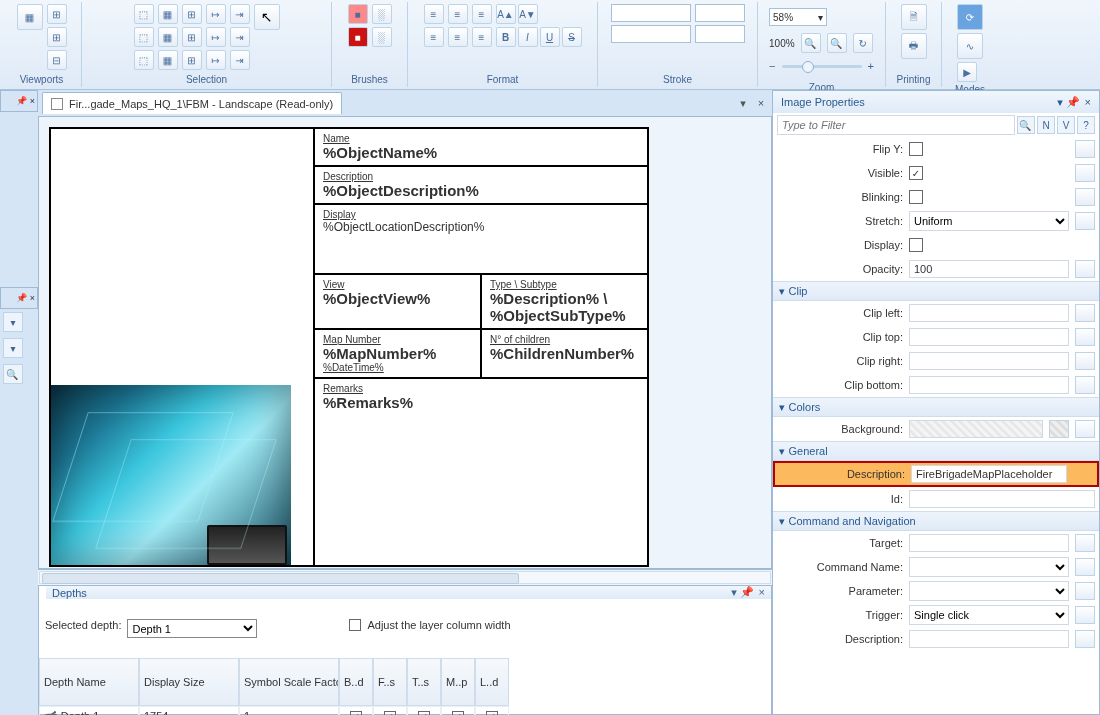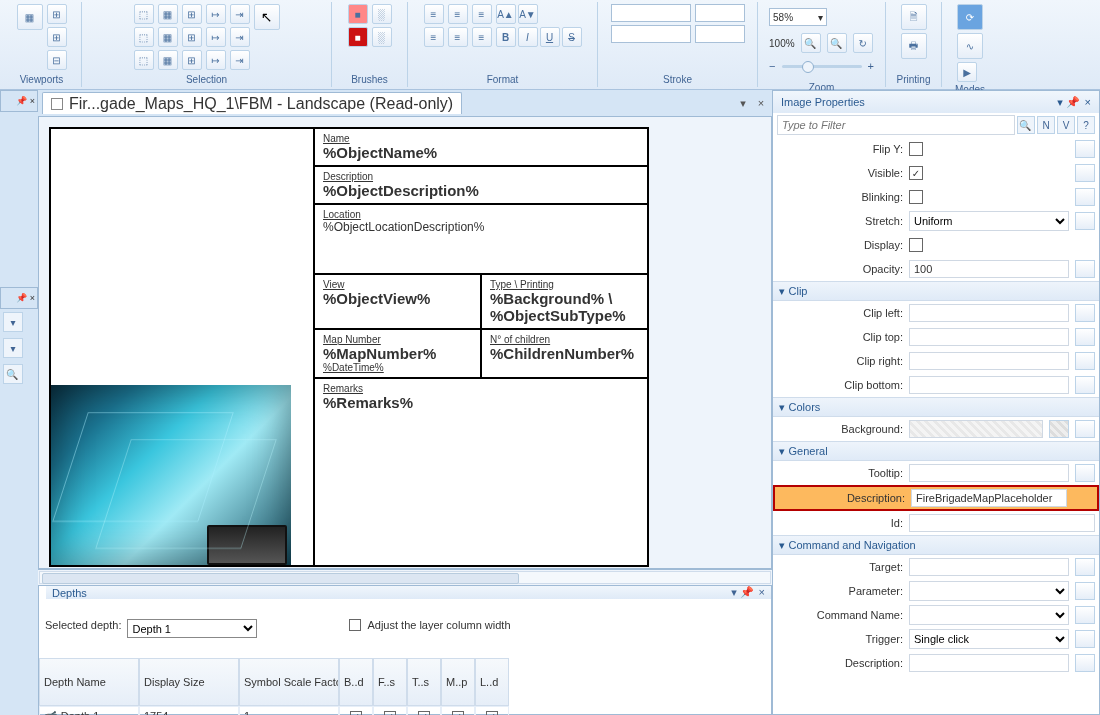--- a/index.html
+++ b/index.html
@@ -21,21 +21,21 @@
 
 
 .workspace { display: flex; height: 625px; position: relative; }
 .leftcol { width: 38px; display: flex; flex-direction: column; }
 .panetab { background: #d5e5f5; border: 1px solid #9fbad5; height: 22px; display: flex; align-items: center; justify-content: flex-end; padding: 0 2px; gap: 2px; font-size: 9px; }
 .leftcol .sep { height: 175px; }
 .smallbtn { width: 20px; height: 20px; border: 1px solid #bcd3e8; background: #eef4fb; display: inline-flex; align-items: center; justify-content: center; font-size: 10px; color: #406494; margin: 3px; }
 
 .midcol { flex: 1; display: flex; flex-direction: column; }
 .tabbar { height: 26px; display: flex; align-items: center; padding: 0 4px; gap: 4px; }
-.doctab { background: #fff; border: 1px solid #9fbad5; border-bottom: none; height: 22px; display: flex; align-items: center; padding: 0 8px; font-size: 16px; gap: 6px; border-radius: 2px 2px 0 0; }
+.doctab { background: #fff; border: 1px solid #9fbad5; border-bottom: none; height: 22px; display: flex; align-items: center; padding: 0 8px; font-size: 11px; gap: 6px; border-radius: 2px 2px 0 0; }
 .doctab .icon { width: 12px; height: 12px; border: 1px solid #888; display: inline-block; }
 .tabbar .spacer { flex: 1; }
 .tabclose { width: 14px; height: 14px; display: flex; align-items: center; justify-content: center; color: #555; }
 
 .canvas { flex: 1; background: #eef4fb; border: 1px solid #9fbad5; position: relative; overflow: hidden; padding: 10px; }
 .page { position: relative; width: 600px; height: 440px; background: #fff; border: 2px solid #000; display: flex; }
 .page .leftpane { width: 262px; position: relative; }
 .page .leftimg { position: absolute; bottom: 0; left: 0; width: 240px; height: 180px; background: linear-gradient(135deg,#0b3548,#1b7390,#3ac6de 40%,#a0eaf5 60%,#134b5e); box-shadow: inset 0 0 40px rgba(0,0,0,0.4); overflow: hidden; }
 .page .leftimg::before,.page .leftimg::after{content:'';position:absolute;width:60%;height:60%;border:1px solid rgba(170,240,255,.45);transform:skew(-18deg,0) rotateX(5deg);left:8%;top:15%;}
 .page .leftimg::after{left:26%;top:30%;border-color:rgba(190,250,255,.35);}
@@ -278,31 +278,31 @@
         <div class="rightpane">
           <div class="cell">
               <div class="lbl">Name</div>
               <div class="val">%ObjectName%</div>
             </div>
           <div class="cell">
               <div class="lbl">Description</div>
               <div class="val">%ObjectDescription%</div>
             </div>
           <div class="cell" style="min-height:70px">
-              <div class="lbl">Location</div>
+              <div class="lbl">Display</div>
               <div class="val" style="font-weight:normal;font-size:12px">%ObjectLocationDescription%</div>
             </div>
           <div class="row2">
             <div class="cell">
                 <div class="lbl">View</div>
                 <div class="val">%ObjectView%</div>
               </div>
             <div class="cell">
-                <div class="lbl">Type \ Printing</div>
-                <div class="val">%Background% \ %ObjectSubType%</div>
+                <div class="lbl">Type \ Subtype</div>
+                <div class="val">%Description% \ %ObjectSubType%</div>
               </div>
           </div>
           <div class="row2">
             <div class="cell">
                 <div class="lbl">Map Number</div>
                 <div class="val">%MapNumber%</div>
                 <div class="lbl">%DateTime%</div>
               </div>
             <div class="cell">
                 <div class="lbl">N° of children</div>
@@ -443,25 +443,20 @@
           <div class="plabel">Background:</div>
           <div class="pfield" style="flex:1"></div>
           <div class="pswatch" style="background:repeating-linear-gradient(45deg,#eee,#eee 3px,#ddd 3px,#ddd 6px)"></div>
           <div class="pswatch"></div>
         </div>
 
       <div class="phead">
           <span>▾</span>
           <span>General</span>
         </div>
-      <div class="prow">
-          <div class="plabel">Tooltip:</div>
-          <div class="pfield"></div>
-          <div class="pswatch"></div>
-        </div>
       <div class="prow highlighted">
           <div class="plabel">Description:</div>
           <div class="pfield">
             <span>FireBrigadeMapPlaceholder</span>
           </div>
           <div style="width:20px"></div>
         </div>
       <div class="prow">
           <div class="plabel">Id:</div>
           <div class="pfield"></div>
@@ -470,30 +465,30 @@
       <div class="phead">
           <span>▾</span>
           <span>Command and Navigation</span>
         </div>
       <div class="prow">
           <div class="plabel">Target:</div>
           <div class="pfield"></div>
           <div class="pswatch"></div>
         </div>
       <div class="prow">
+          <div class="plabel">Command Name:</div>
+          <select class="pfieldsel"><option></option></select>
+          <div class="pswatch"></div>
+        </div>
+      <div class="prow">
           <div class="plabel">Parameter:</div>
           <select class="pfieldsel"><option></option></select>
           <div class="pswatch"></div>
         </div>
       <div class="prow">
-          <div class="plabel">Command Name:</div>
-          <select class="pfieldsel"><option></option></select>
-          <div class="pswatch"></div>
-        </div>
-      <div class="prow">
           <div class="plabel">Trigger:</div>
           <select class="pfieldsel"><option>Single click</option></select>
           <div class="pswatch"></div>
         </div>
       <div class="prow">
           <div class="plabel">Description:</div>
           <div class="pfield"></div>
           <div class="pswatch"></div>
         </div>
     </div>

